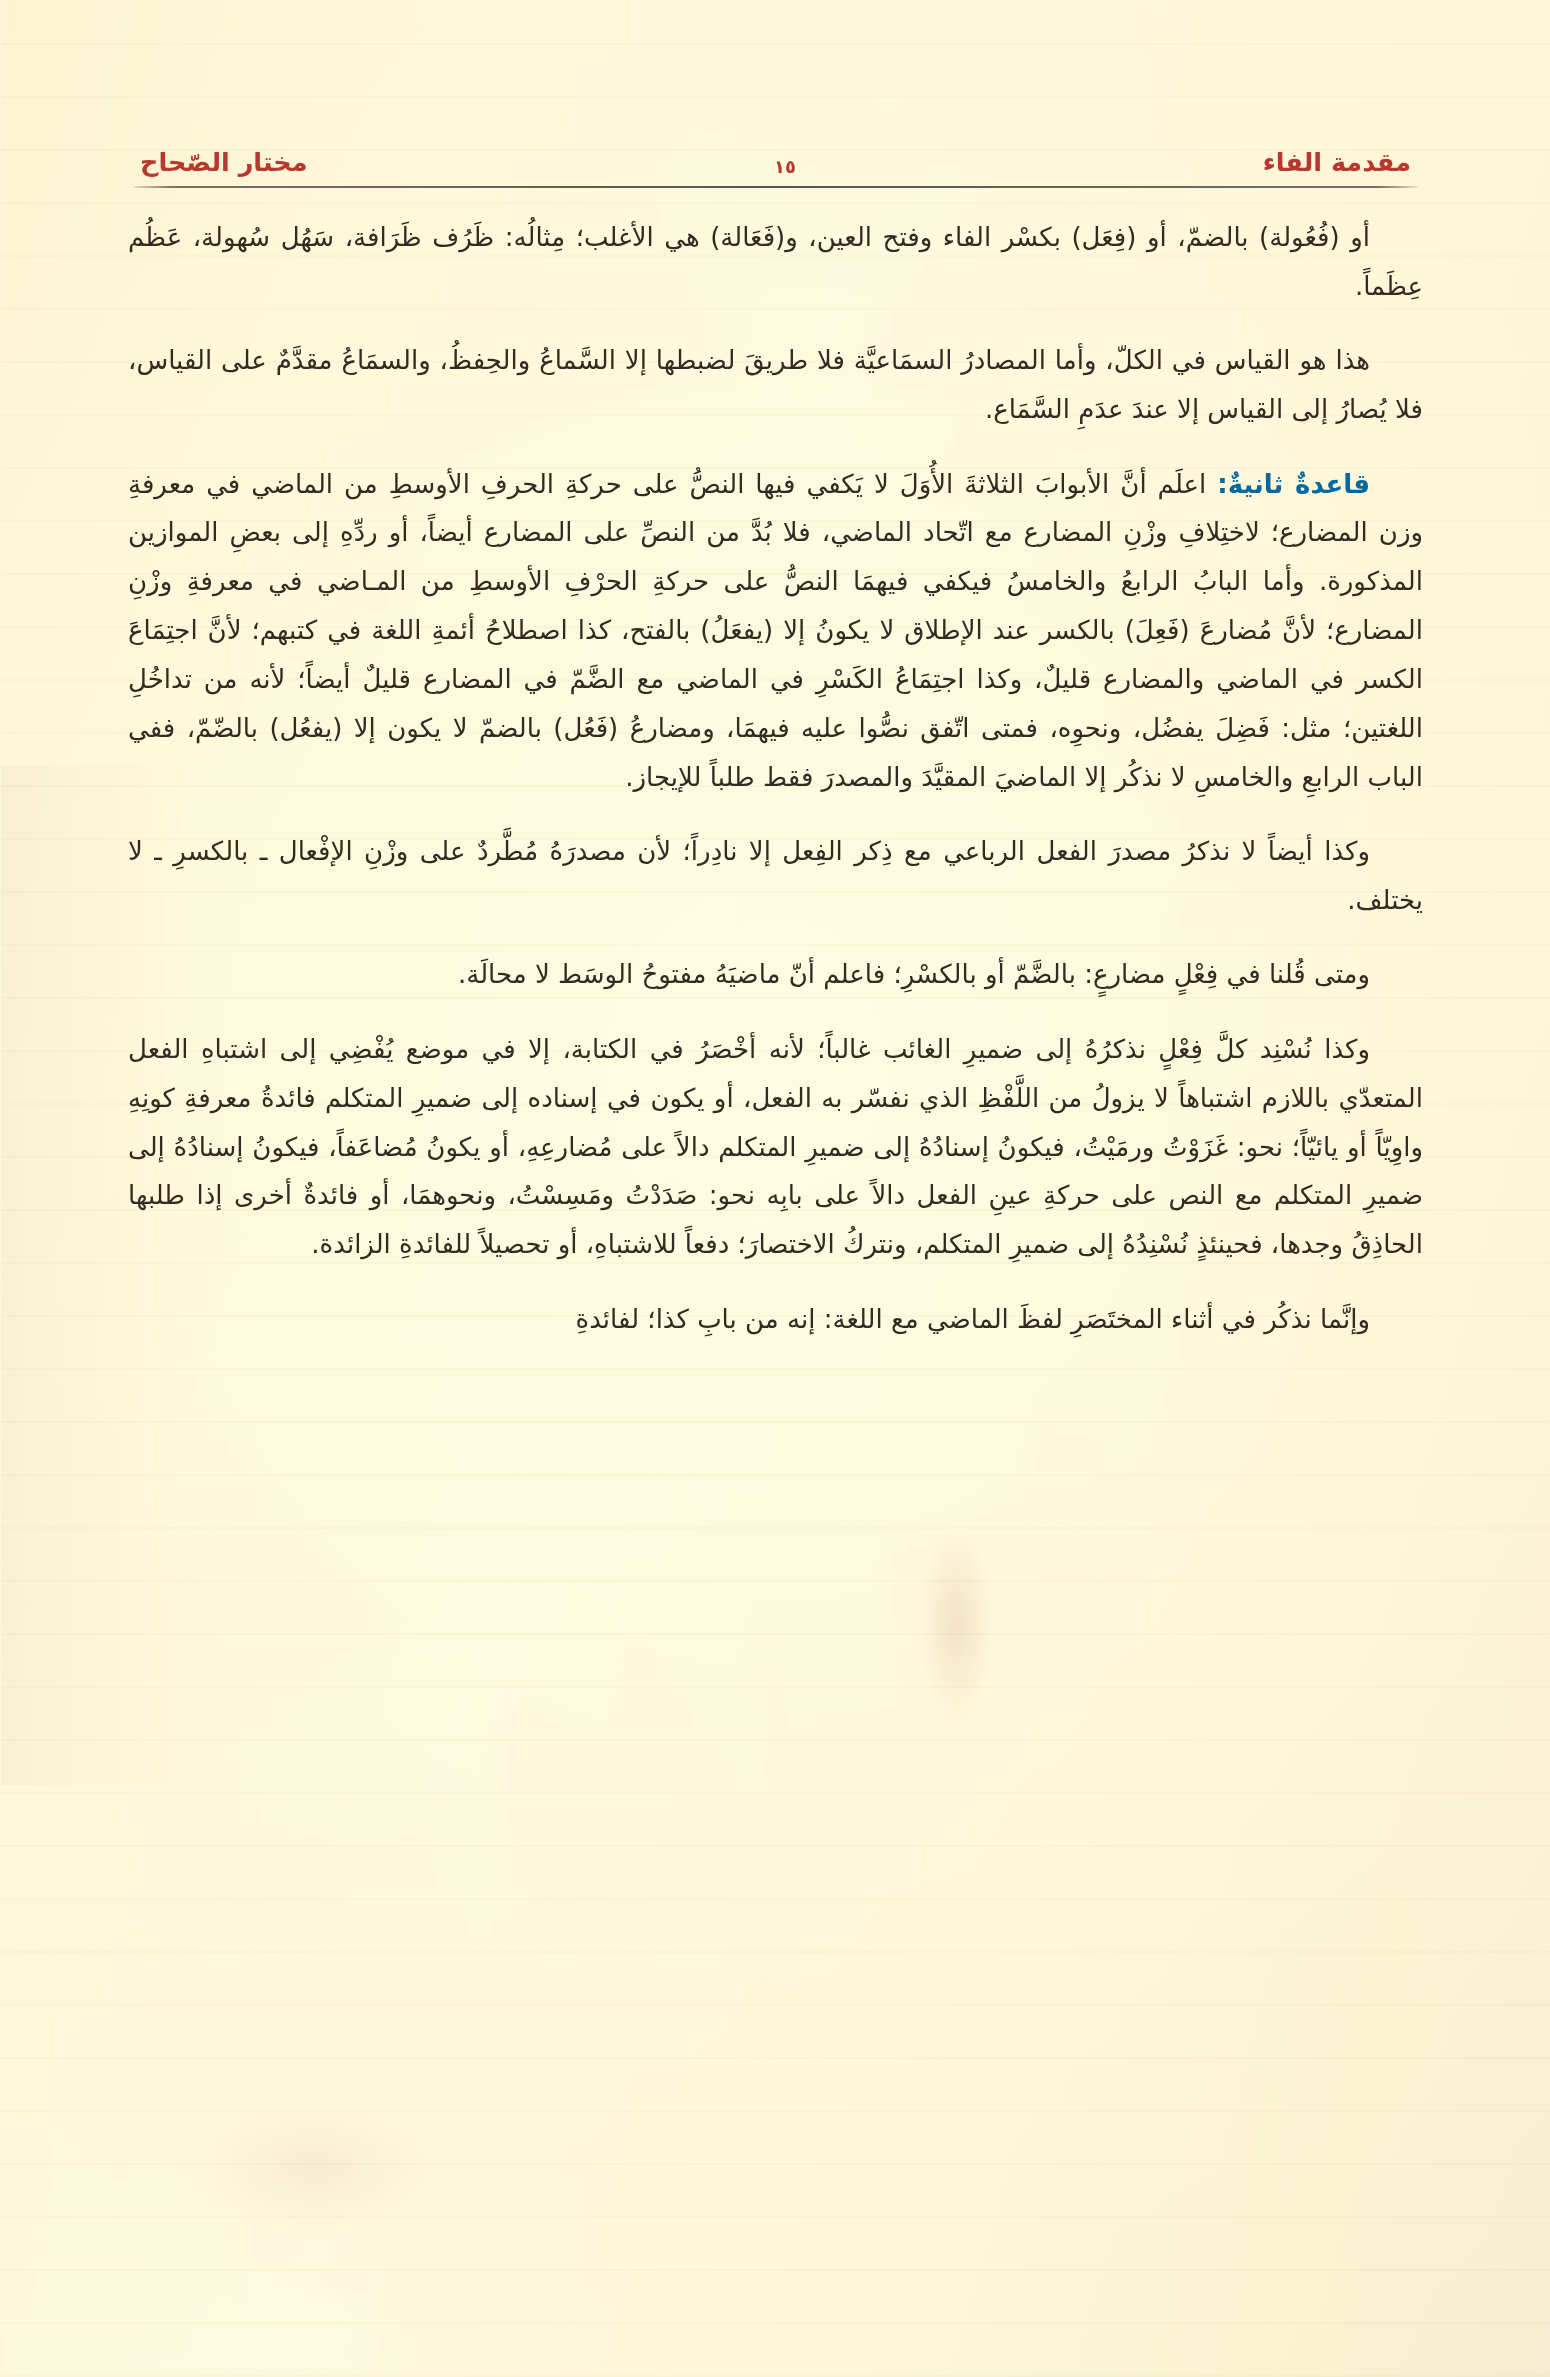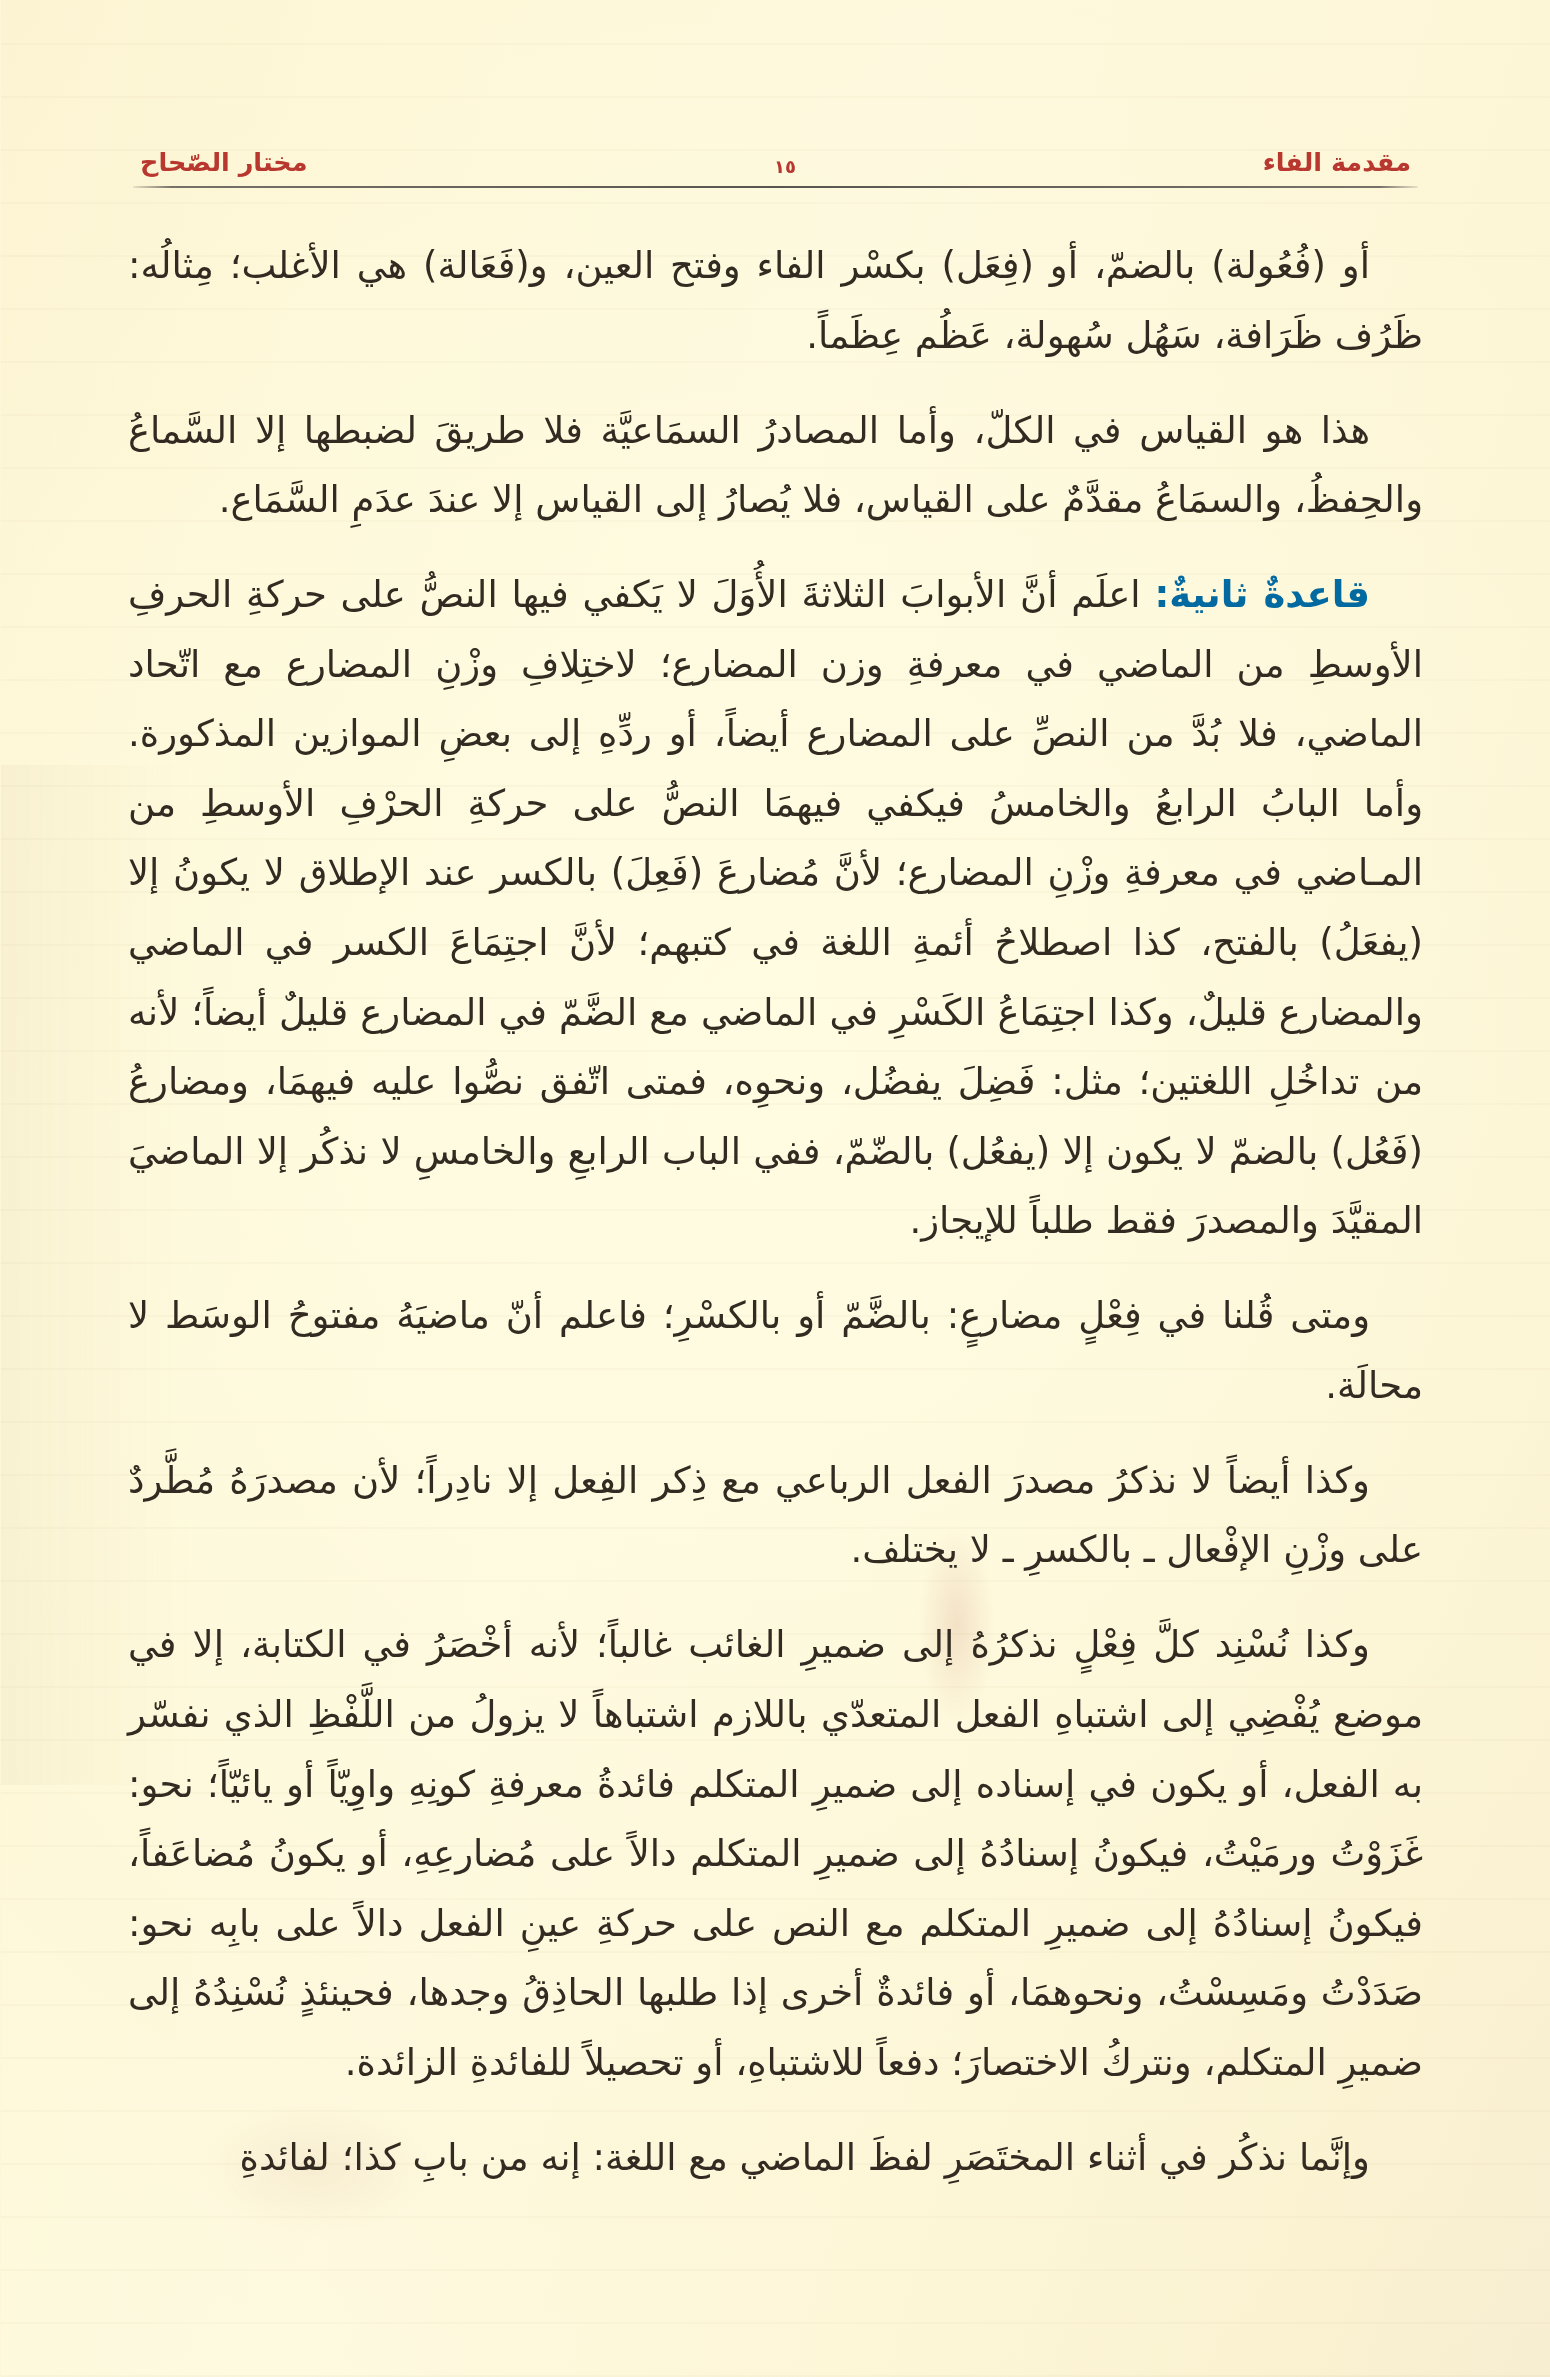--- a/index.html
+++ b/index.html
@@ -94,23 +94,23 @@
     border-radius: 1.7px;
   }
 
   
   .body {
     direction: rtl;
     text-align: justify;
     text-align-last: right;
     color: #332b22;
     font-family: "DejaVu Sans", "Liberation Sans", sans-serif;
-    font-size: 37px;
+    font-size: 26px;
     line-height: 1.88;
-    padding-top: 43px;
+    padding-top: 25px;
     text-justify: inter-word;
   }
   .para {
     margin: 0 0 25.5px 0;
     text-indent: 53px;
   }
   .para.last { margin-bottom: 0; }
 
   .rubric {
     color: #0369a1;
@@ -143,25 +143,25 @@
 
     <p class="para">
       <span>هذا هو القياس في الكلّ، وأما المصادرُ السمَاعيَّة فلا طريقَ لضبطها إلا السَّماعُ والحِفظُ، والسمَاعُ مقدَّمٌ على القياس، فلا يُصارُ إلى القياس إلا عندَ عدَمِ السَّمَاع.</span>
     </p>
 
     <p class="para">
       <span class="rubric">قاعدةٌ ثانيةٌ:</span><span> اعلَم أنَّ الأبوابَ الثلاثةَ الأُوَلَ لا يَكفي فيها النصُّ على حركةِ الحرفِ الأوسطِ من الماضي في معرفةِ وزن المضارع؛ لاختِلافِ وزْنِ المضارع مع اتّحاد الماضي، فلا بُدَّ من النصِّ على المضارع أيضاً، أو ردِّهِ إلى بعضِ الموازين المذكورة. وأما البابُ الرابعُ والخامسُ فيكفي فيهمَا النصُّ على حركةِ الحرْفِ الأوسطِ من المـاضي في معرفةِ وزْنِ المضارع؛ لأنَّ مُضارعَ (فَعِلَ) بالكسر عند الإطلاق لا يكونُ إلا (يفعَلُ) بالفتح، كذا اصطلاحُ أئمةِ اللغة في كتبهم؛ لأنَّ اجتِمَاعَ الكسر في الماضي والمضارع قليلٌ، وكذا اجتِمَاعُ الكَسْرِ في الماضي مع الضَّمّ في المضارع قليلٌ أيضاً؛ لأنه من تداخُلِ اللغتين؛ مثل: فَضِلَ يفضُل، ونحوِه، فمتى اتّفق نصُّوا عليه فيهمَا، ومضارعُ (فَعُل) بالضمّ لا يكون إلا (يفعُل) بالضّمّ، ففي الباب الرابعِ والخامسِ لا نذكُر إلا الماضيَ المقيَّدَ والمصدرَ فقط طلباً للإيجاز.</span>
     </p>
 
     <p class="para">
-      <span>ومتى قُلنا في فِعْلٍ مضارعٍ: بالضَّمّ أو بالكسْرِ؛ فاعلم أنّ ماضيَهُ مفتوحُ الوسَط لا محالَة.</span>
+      <span>وكذا أيضاً لا نذكرُ مصدرَ الفعل الرباعي مع ذِكر الفِعل إلا نادِراً؛ لأن مصدرَهُ مُطَّردٌ على وزْنِ الإفْعال ـ بالكسرِ ـ لا يختلف.</span>
     </p>
 
     <p class="para">
-      <span>وكذا أيضاً لا نذكرُ مصدرَ الفعل الرباعي مع ذِكر الفِعل إلا نادِراً؛ لأن مصدرَهُ مُطَّردٌ على وزْنِ الإفْعال ـ بالكسرِ ـ لا يختلف.</span>
+      <span>ومتى قُلنا في فِعْلٍ مضارعٍ: بالضَّمّ أو بالكسْرِ؛ فاعلم أنّ ماضيَهُ مفتوحُ الوسَط لا محالَة.</span>
     </p>
 
     <p class="para">
       <span>وكذا نُسْنِد كلَّ فِعْلٍ نذكرُهُ إلى ضميرِ الغائب غالباً؛ لأنه أخْصَرُ في الكتابة، إلا في موضع يُفْضِي إلى اشتباهِ الفعل المتعدّي باللازم اشتباهاً لا يزولُ من اللَّفْظِ الذي نفسّر به الفعل، أو يكون في إسناده إلى ضميرِ المتكلم فائدةُ معرفةِ كونِهِ واوِيّاً أو يائيّاً؛ نحو: غَزَوْتُ ورمَيْتُ، فيكونُ إسنادُهُ إلى ضميرِ المتكلم دالاً على مُضارعِهِ، أو يكونُ مُضاعَفاً، فيكونُ إسنادُهُ إلى ضميرِ المتكلم مع النص على حركةِ عينِ الفعل دالاً على بابِه نحو: صَدَدْتُ ومَسِسْتُ، ونحوهمَا، أو فائدةٌ أخرى إذا طلبها الحاذِقُ وجدها، فحينئذٍ نُسْنِدُهُ إلى ضميرِ المتكلم، ونتركُ الاختصارَ؛ دفعاً للاشتباهِ، أو تحصيلاً للفائدةِ الزائدة.</span>
     </p>
 
     <p class="para last">
       <span>وإنَّما نذكُر في أثناء المختَصَرِ لفظَ الماضي مع اللغة: إنه من بابِ كذا؛ لفائدةِ</span>
     </p>
 

